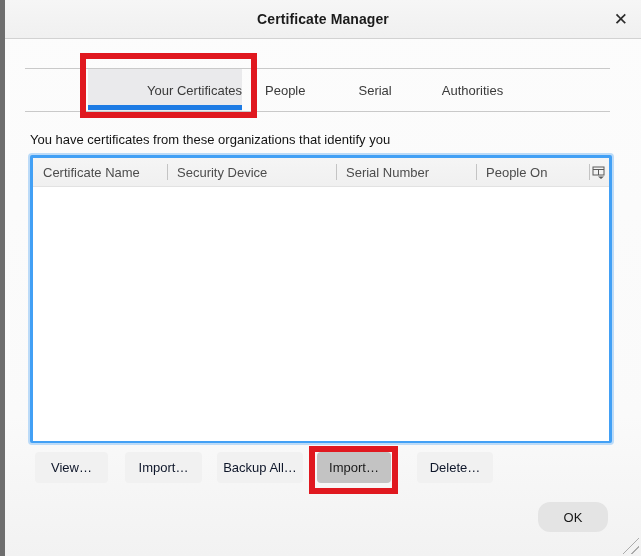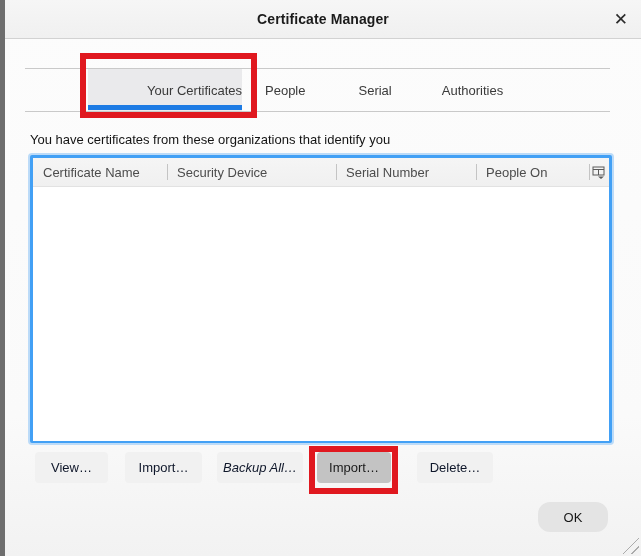--- a/index.html
+++ b/index.html
@@ -95,21 +95,21 @@
     position:absolute; left:30px; top:452px; display:flex; align-items:flex-start;
   }
   .btn {
     height:31px; border:none; border-radius:4px;
     font-family:"Liberation Sans", sans-serif; font-size:13px;
     display:flex; align-items:center; justify-content:center; cursor:default;
   }
   .btn.disabled { background:#f1f1f1; color:#0f172a; }
   .b-view    { width:73px; }
   .b-backup  { width:77px; margin-left:17px; }
-  .b-backupall { width:86px; margin-left:15px;font-style:italic; }
+  .b-backupall { width:86px; margin-left:15px; }
   .b-import  { width:74px; margin-left:14px; background:#c3c3c3; color:#1a1a1a; }
   .b-delete  { width:76px; margin-left:26px; }
 
   
   .ok-btn {
     position:absolute; left:533px; top:502px; width:70px; height:30px;
     background:#e4e4e4; border:none; border-radius:12px;
     font-family:"Liberation Sans", sans-serif; font-size:13px; color:#161616;
     display:flex; align-items:center; justify-content:center; cursor:default;
   }

